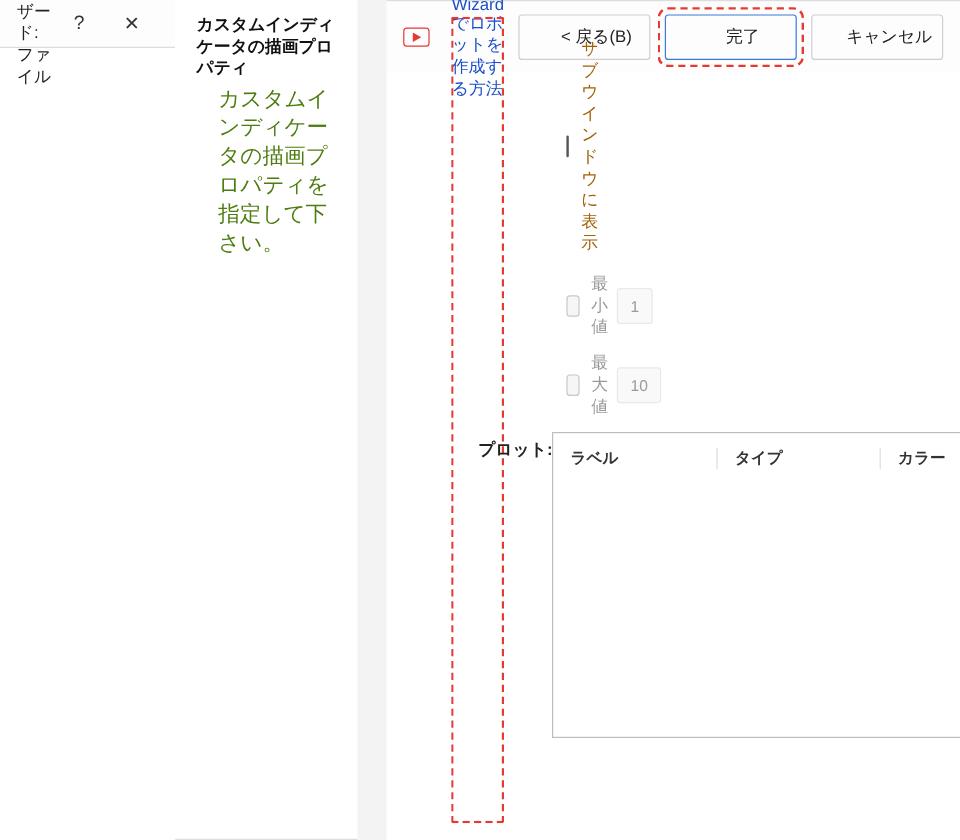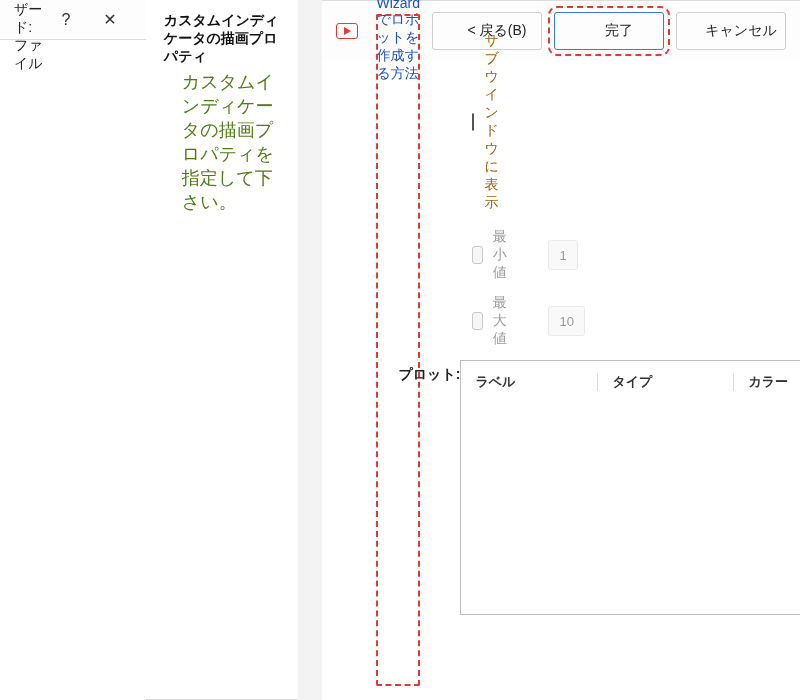--- a/index.html
+++ b/index.html
@@ -60,21 +60,21 @@
   .inp {
     width: 112px; height: 30px;
     background: #f9f9f9;
     border: 1px solid #e9e9e9;
     border-radius: 3px;
     padding: 0 10px;
     color: #9a9a9a;
     font-size: 13px;
     display: flex; align-items: center;
   }
-  .subrow { display: flex; align-items: center; margin-bottom: 12px; gap: 34px; padding-left: 0; }
+  .subrow { display: flex; align-items: center; margin-bottom: 12px; padding-left: 0; }
   .subindent { padding-left: 74px; }
   .plotrow { display: flex; margin-top: 12px; align-items: flex-start; font-weight: bold; }
   .plotlabel { font-size: 14px; color: #222; white-space: nowrap; margin-top: 6px; }
   .table {
     flex: 1;
     background: #fff;
     border: 1px solid #bdbdbd;
     height: 255px;
   }
   .thead { display: flex; height: 30px; align-items: flex-end; }

